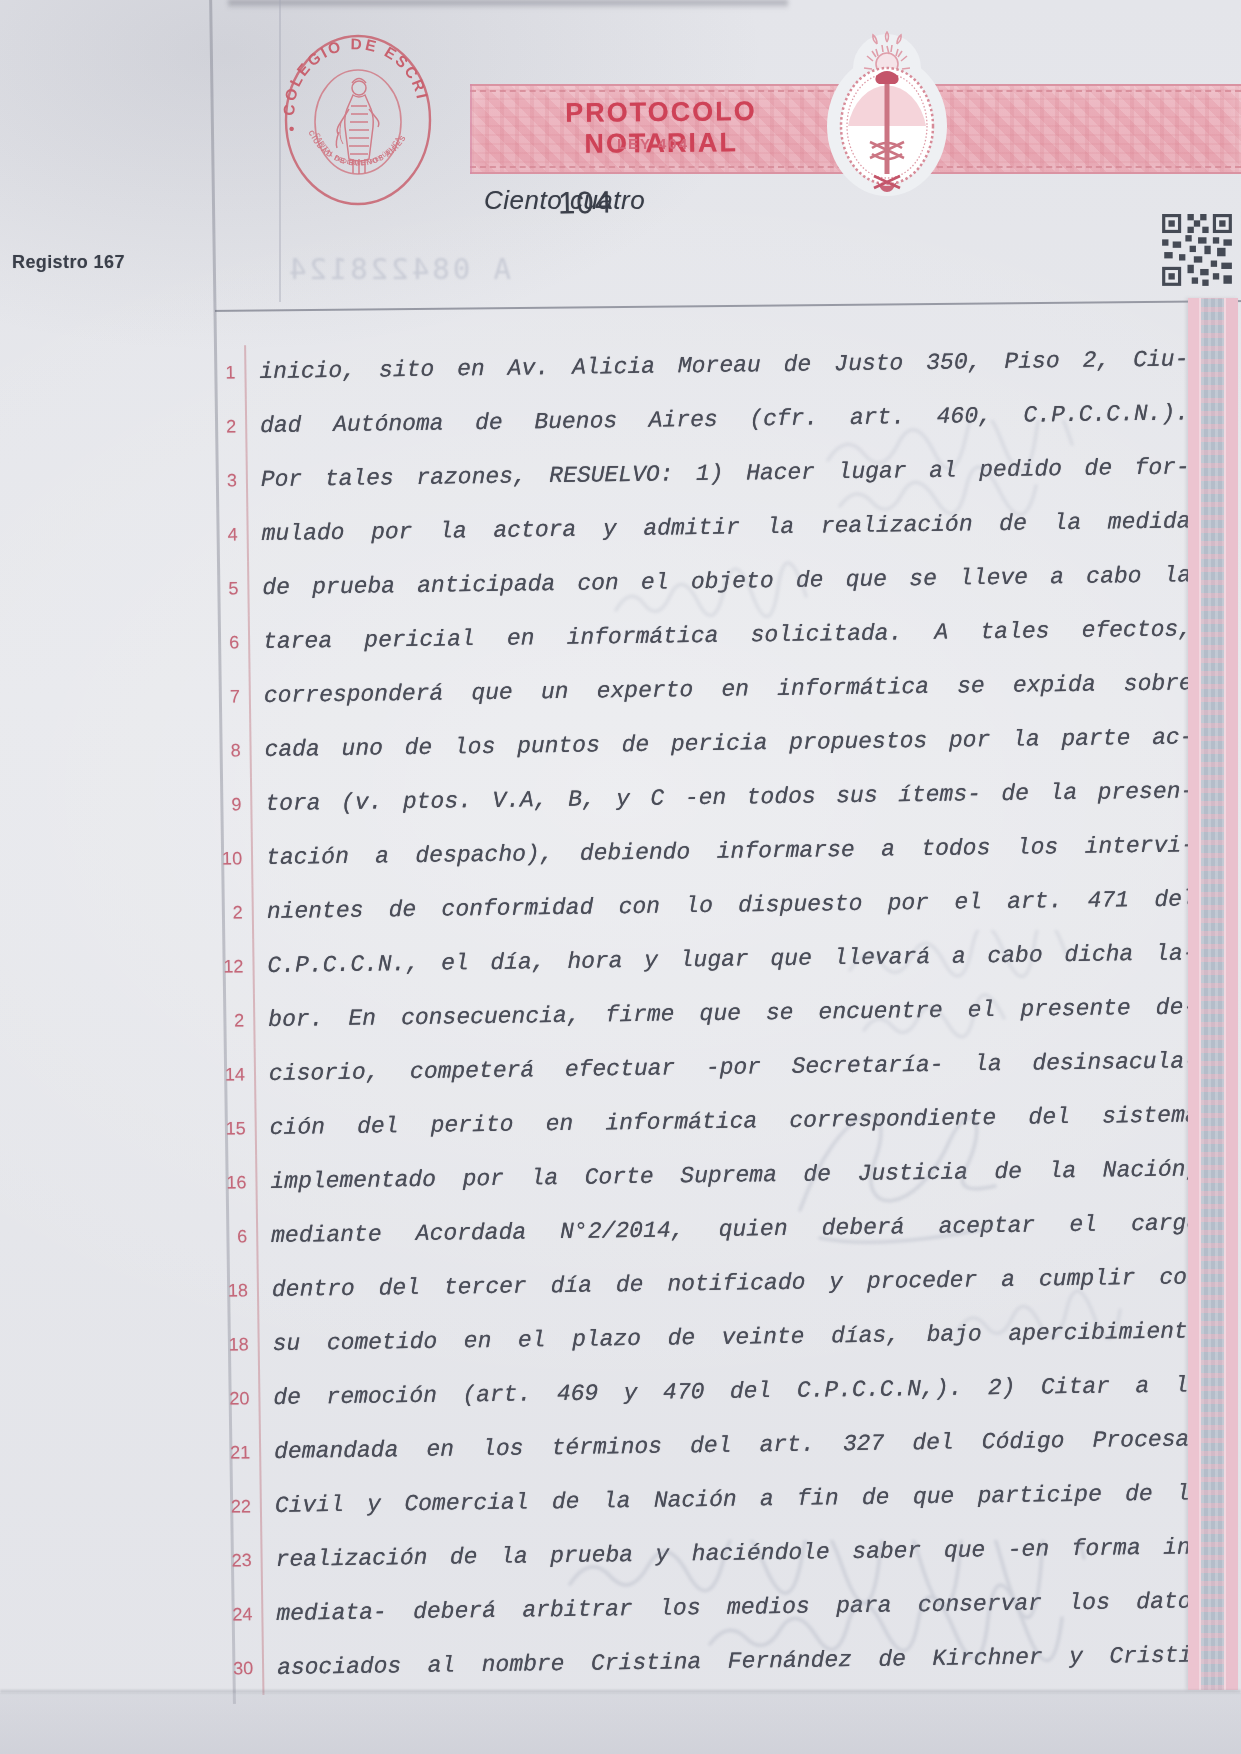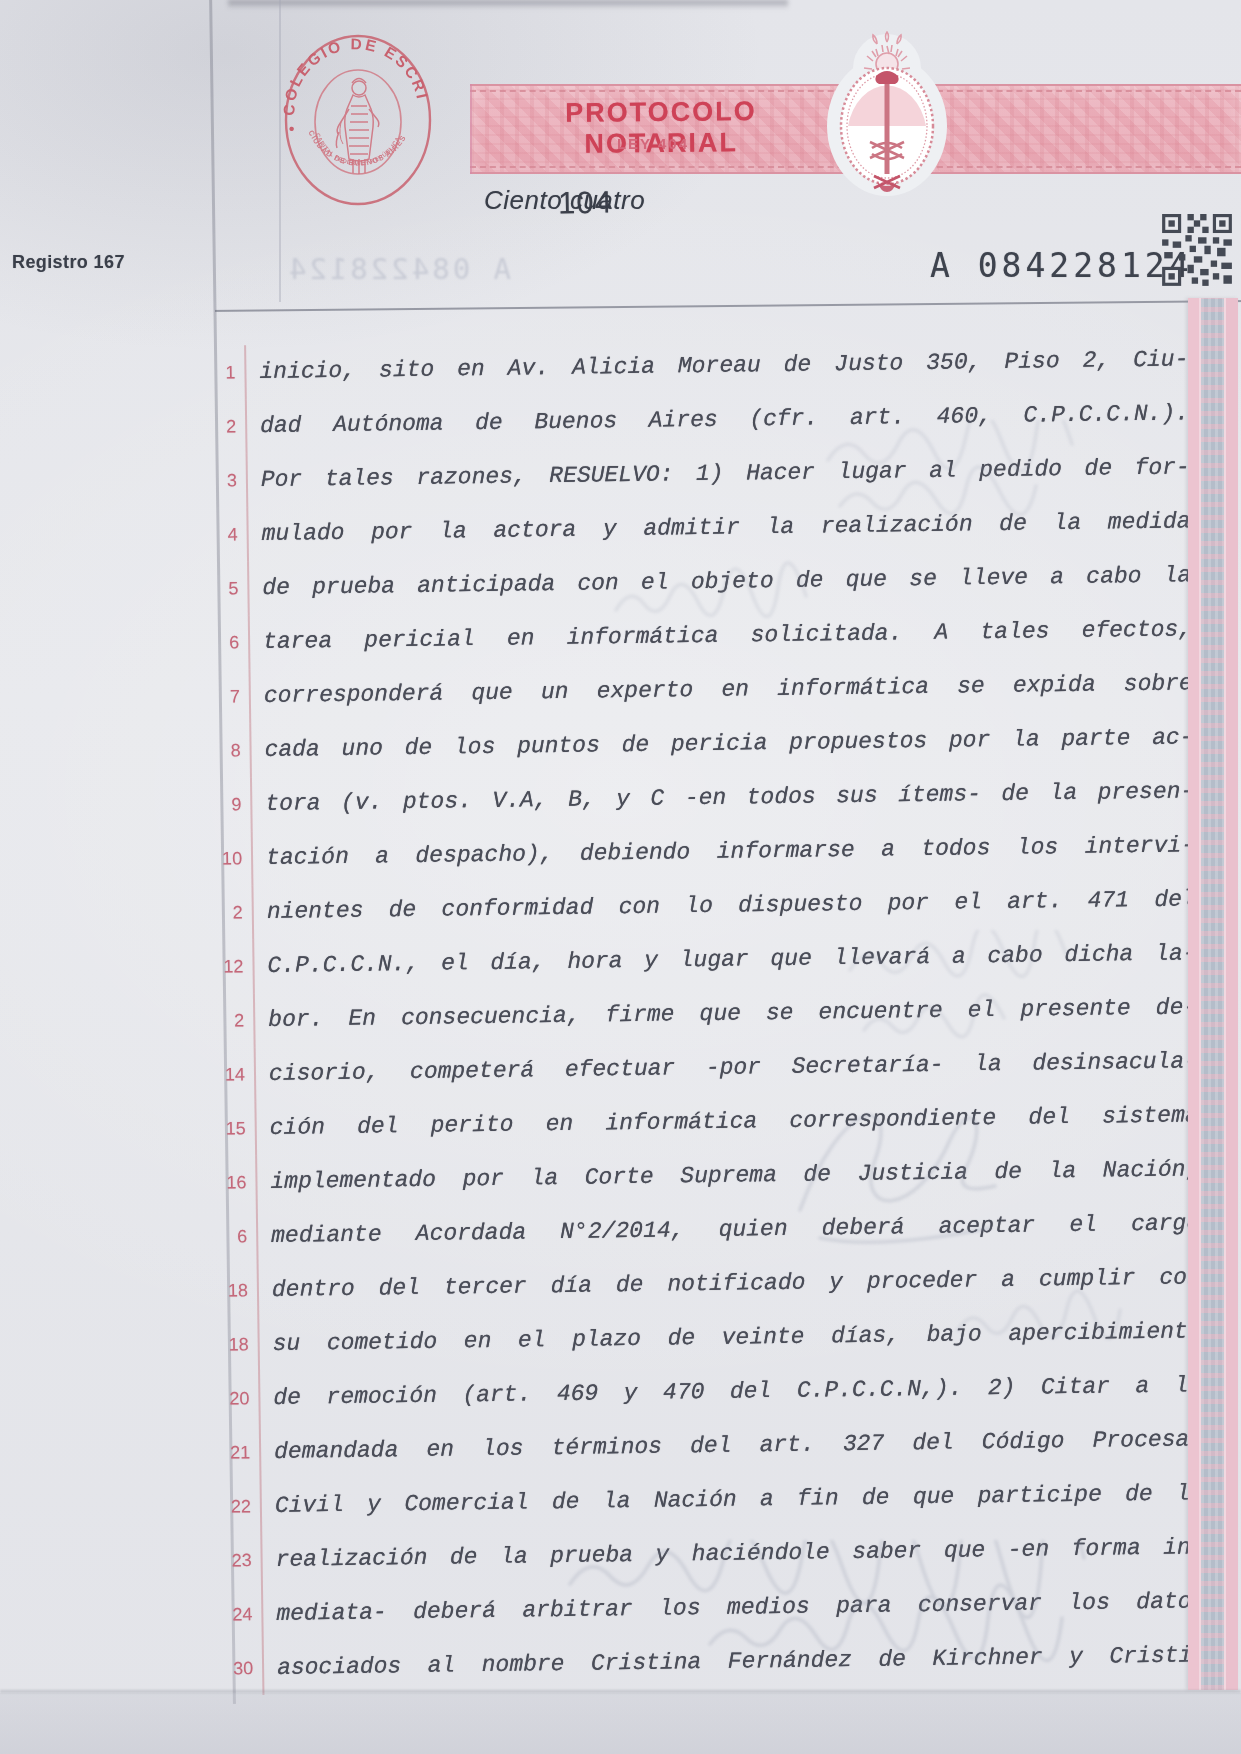--- a/index.html
+++ b/index.html
@@ -205,21 +205,20 @@
       <rect x="70.5" y="58" width="5" height="92" fill="#cb7583"></rect>
       <path d="M62,52 q11,-10 22,0 q2,6 -3,8 h-16 q-5,-2 -3,-8 z" fill="#c4556a"></path>
       <path d="M58,124 q15,-10 30,0 M58,130 q15,10 30,0" stroke="#cb7583" stroke-width="2.5" fill="none"></path>
       <path d="M56,118 l34,16 M56,134 l34,-16" stroke="#cb7583" stroke-width="2.5"></path>
       <path d="M63,158 q10,8 20,0 q-4,10 -10,10 q-6,0 -10,-10 z" fill="#c4556a" opacity=".9"></path>
       <path d="M60,152 l26,12 M60,164 l26,-12" stroke="#c4556a" stroke-width="3"></path>
     </g>
   </svg>
 
   <div class="serial-ghost">A 084228124</div>
-  <div class="serial">A 084228124</div>
   <svg class="qr" width="70" height="74" viewBox="0 0 66 70">
     <g fill="#454a55">
       <rect x="0" y="0" width="18" height="18"></rect>
         <rect x="3" y="3" width="12" height="12" fill="#e8e9ed"></rect>
         <rect x="6" y="6" width="6" height="6"></rect>
       <rect x="48" y="0" width="18" height="18"></rect>
         <rect x="51" y="3" width="12" height="12" fill="#e8e9ed"></rect>
         <rect x="54" y="6" width="6" height="6"></rect>
       <rect x="0" y="50" width="18" height="18"></rect>
         <rect x="3" y="53" width="12" height="12" fill="#e8e9ed"></rect>

